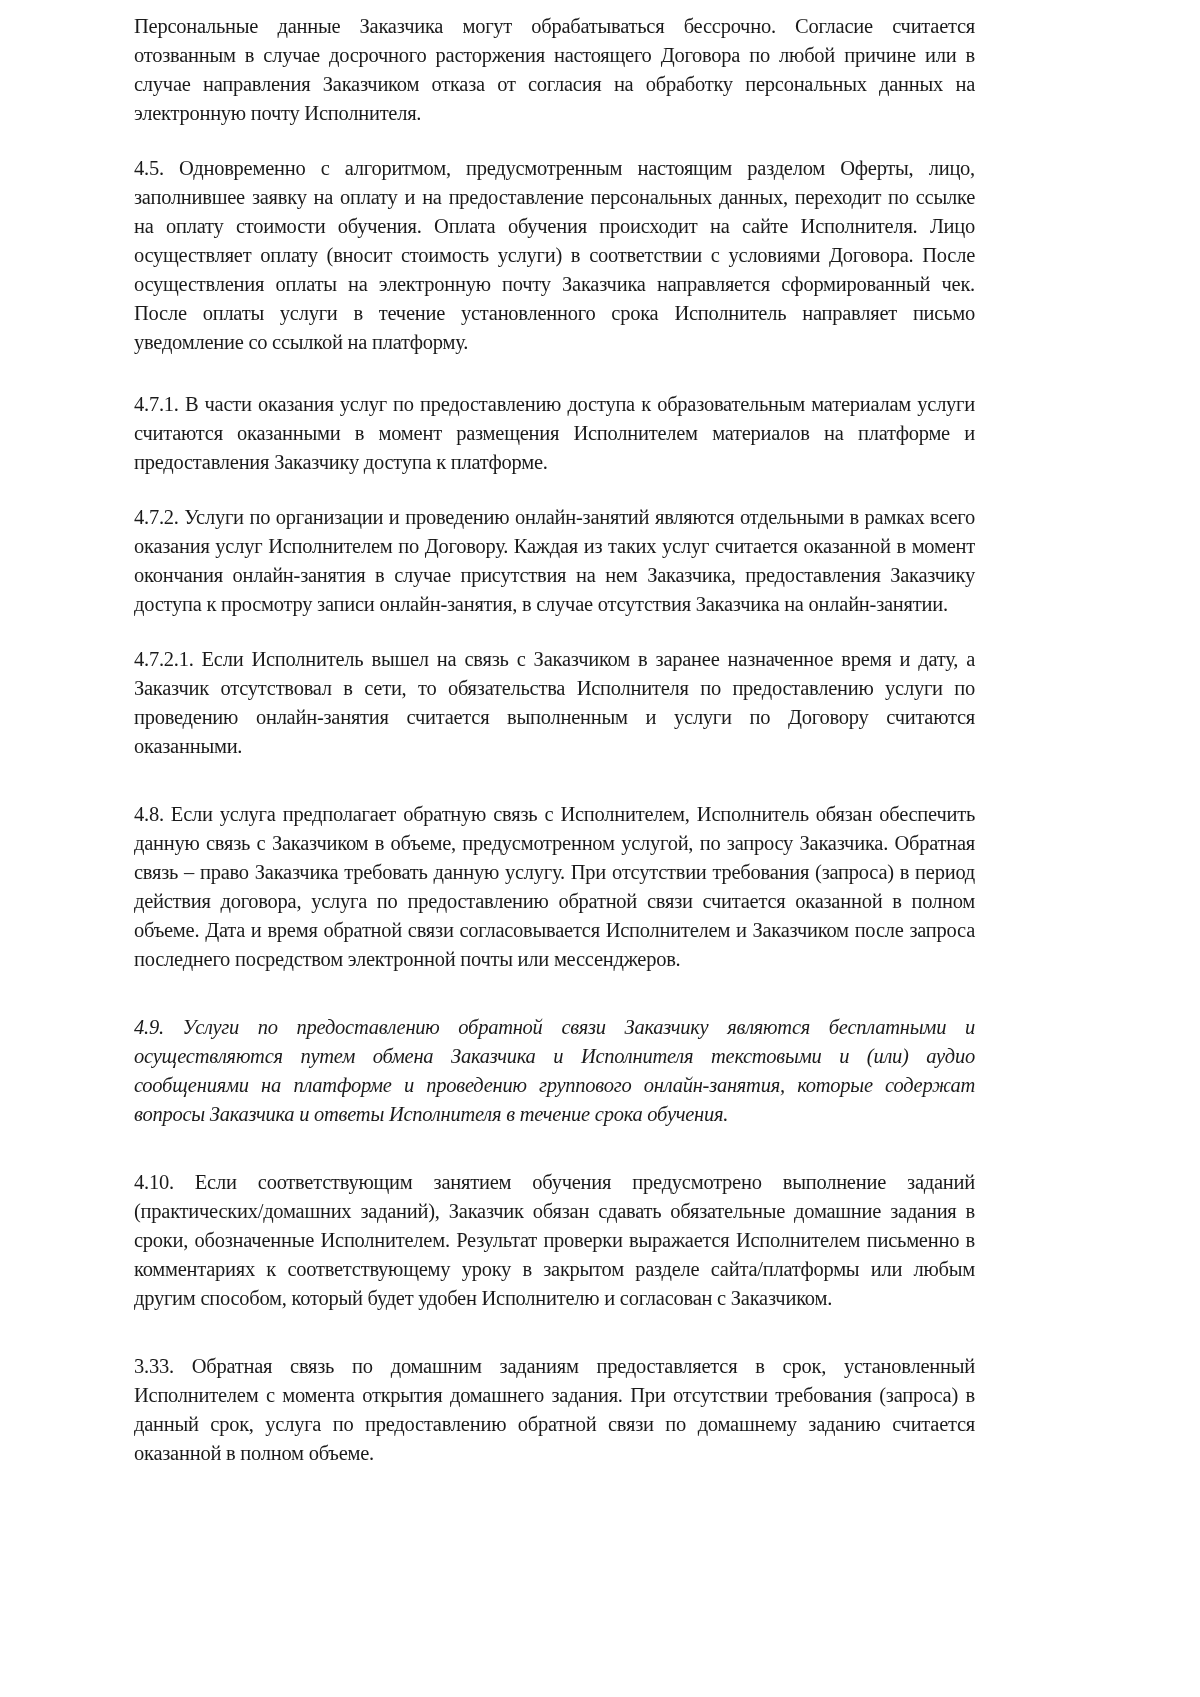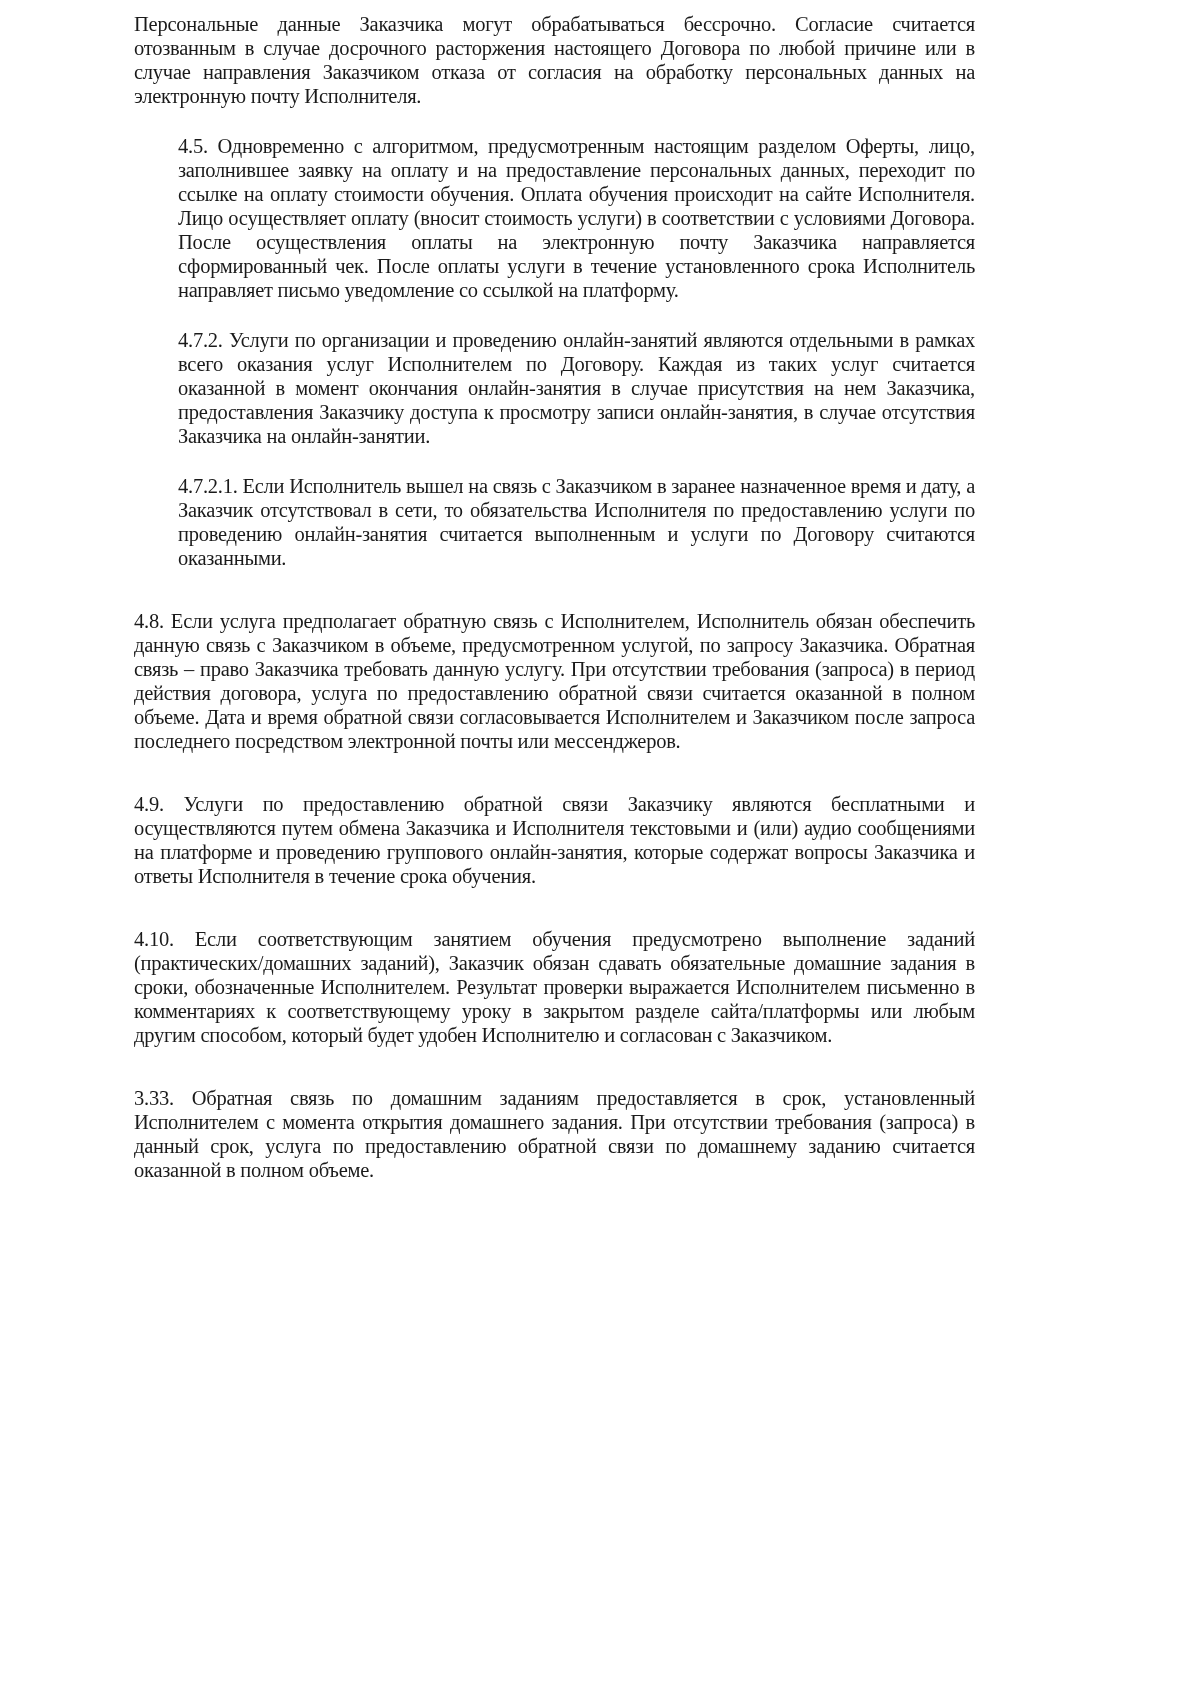--- a/index.html
+++ b/index.html
@@ -16,45 +16,46 @@
       color: #1a1a1a;
     }
     .page {
       position: absolute;
       left: 134px;
       top: 12px;
       width: 841px;
     }
     .para {
       font-size: 20.5px;
-      line-height: 24px;
+      line-height: 29px;
       text-align: justify;
       margin: 0;
       letter-spacing: -0.25px;
       word-spacing: 0px;
     }
-    .gap-md { margin-top: 26px; margin-left: 44px; }
+    .gap-md { margin-top: 26px; }
     .num { font-style: normal; }
     .it { font-style: italic; }
   </style>
 </head>
 <body>
 
 <div class="page">
   <p class="para">Персональные данные Заказчика могут обрабатываться бессрочно. Согласие считается отозванным в случае досрочного расторжения настоящего Договора по любой причине или в случае направления Заказчиком отказа от согласия на обработку персональных данных на электронную почту Исполнителя.</p>
 
   <p class="para gap-md">4.5. Одновременно с алгоритмом, предусмотренным настоящим разделом Оферты, лицо, заполнившее заявку на оплату и на предоставление персональных данных, переходит по ссылке на оплату стоимости обучения. Оплата обучения происходит на сайте Исполнителя. Лицо осуществляет оплату (вносит стоимость услуги) в соответствии с условиями Договора. После осуществления оплаты на электронную почту Заказчика направляется сформированный чек. После оплаты услуги в течение установленного срока Исполнитель направляет письмо уведомление со ссылкой на платформу.</p>
 
 
 
+  <p class="para" style="margin-top:33px;">4.7.1. В части оказания услуг по предоставлению доступа к образовательным материалам услуги считаются оказанными в момент размещения Исполнителем материалов на платформе и предоставления Заказчику доступа к платформе.</p>
 
   <p class="para gap-md">4.7.2. Услуги по организации и проведению онлайн-занятий являются отдельными в рамках всего оказания услуг Исполнителем по Договору. Каждая из таких услуг считается оказанной в момент окончания онлайн-занятия в случае присутствия на нем Заказчика, предоставления Заказчику доступа к просмотру записи онлайн-занятия, в случае отсутствия Заказчика на онлайн-занятии.</p>
 
   <p class="para gap-md">4.7.2.1. Если Исполнитель вышел на связь с Заказчиком в заранее назначенное время и дату, а Заказчик отсутствовал в сети, то обязательства Исполнителя по предоставлению услуги по проведению онлайн-занятия считается выполненным и услуги по Договору считаются оказанными.</p>
 
   <p class="para" style="margin-top:39px;">4.8. Если услуга предполагает обратную связь с Исполнителем, Исполнитель обязан обеспечить данную связь с Заказчиком в объеме, предусмотренном услугой, по запросу Заказчика. Обратная связь – право Заказчика требовать данную услугу. При отсутствии требования (запроса) в период действия договора, услуга по предоставлению обратной связи считается оказанной в полном объеме. Дата и время обратной связи согласовывается Исполнителем и Заказчиком после запроса последнего посредством электронной почты или мессенджеров.</p>
 
-  <p class="para" style="margin-top:39px;">4.9. Услуги по предоставлению обратной связи Заказчику являются бесплатными и осуществляются путем обмена Заказчика и Исполнителя текстовыми и (или) аудио сообщениями на платформе и проведению группового онлайн-занятия, которые содержат вопросы Заказчика и ответы Исполнителя в течение срока обучения.</p>
+  <p class="para" style="margin-top:39px;font-style:italic;">4.9. Услуги по предоставлению обратной связи Заказчику являются бесплатными и осуществляются путем обмена Заказчика и Исполнителя текстовыми и (или) аудио сообщениями на платформе и проведению группового онлайн-занятия, которые содержат вопросы Заказчика и ответы Исполнителя в течение срока обучения.</p>
 
   <p class="para" style="margin-top:39px;">4.10. Если соответствующим занятием обучения предусмотрено выполнение заданий (практических/домашних заданий), Заказчик обязан сдавать обязательные домашние задания в сроки, обозначенные Исполнителем. Результат проверки выражается Исполнителем письменно в комментариях к соответствующему уроку в закрытом разделе сайта/платформы или любым другим способом, который будет удобен Исполнителю и согласован с Заказчиком.</p>
 
   <p class="para" style="margin-top:39px;">3.33. Обратная связь по домашним заданиям предоставляется в срок, установленный Исполнителем с момента открытия домашнего задания. При отсутствии требования (запроса) в данный срок, услуга по предоставлению обратной связи по домашнему заданию считается оказанной в полном объеме.</p>
 </div>
 
 </body></html>

